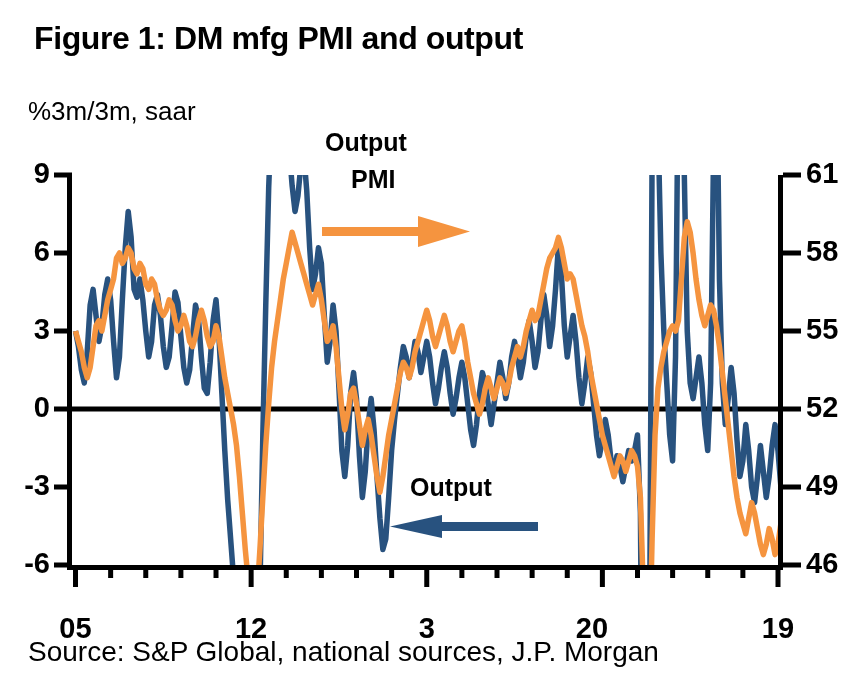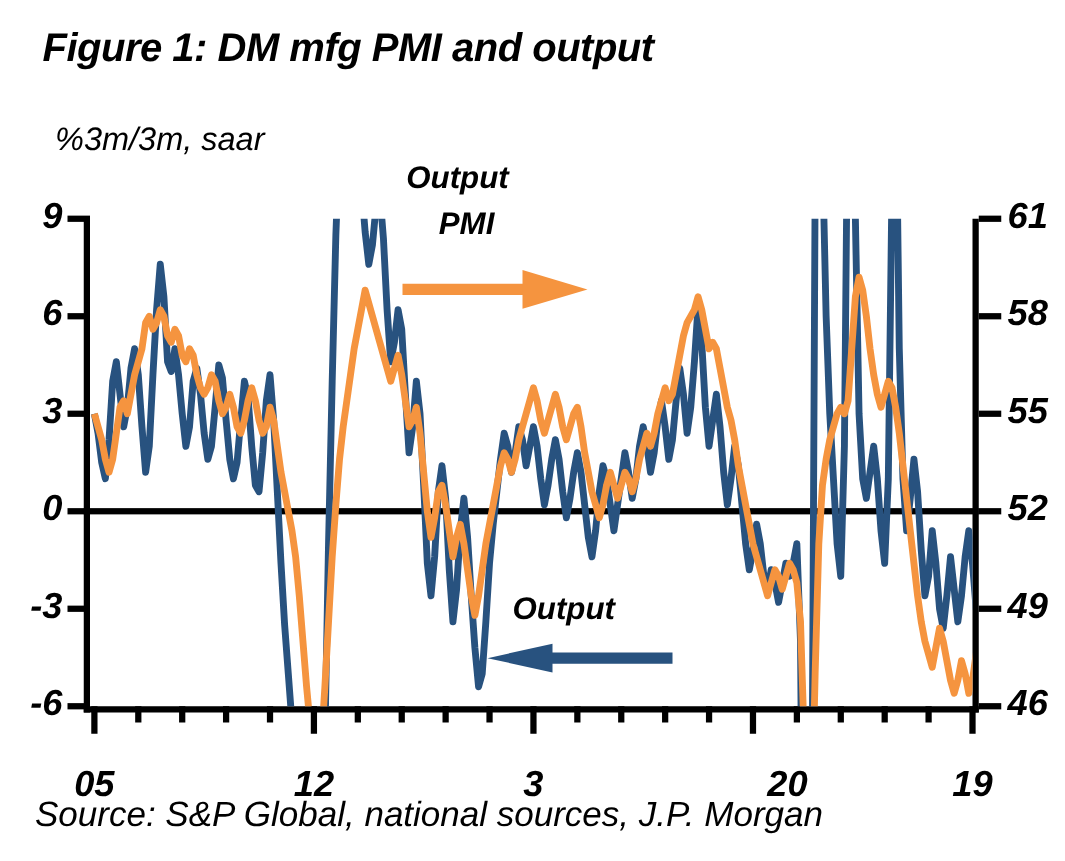--- a/index.html
+++ b/index.html
@@ -13,34 +13,33 @@
     font-family: "Liberation Sans", sans-serif;
     color: #000000;
     overflow: hidden;
     position: relative;
   }
   #figure {
     position: absolute;
     left: 0; top: 0;
     width: 852px;
     height: 689px;
-    font-style: italic;
   }
   #chart-title {
     position: absolute;
     left: 34px;
     top: 20px;
     font-size: 32px;
     font-weight: bold;
     letter-spacing: -0.4px;
     white-space: nowrap;
   }
   #left-axis-units {
     position: absolute;
-    left: 44px;
+    left: 28px;
     top: 96px;
     font-size: 26px;
     white-space: nowrap;
   }
   #right-axis-units {
     position: absolute;
     right: 24px;
     top: 100px;
     font-size: 26px;
     white-space: nowrap;
@@ -155,18 +154,18 @@
       <div class="tick-label tick-left" style="left: -6px; top: 547px;">-6</div>
       <div class="tick-label tick-right" style="left: 806px; top: 157px;">61</div>
       <div class="tick-label tick-right" style="left: 806px; top: 235px;">58</div>
       <div class="tick-label tick-right" style="left: 806px; top: 313px;">55</div>
       <div class="tick-label tick-right" style="left: 806px; top: 391px;">52</div>
       <div class="tick-label tick-right" style="left: 806px; top: 469px;">49</div>
       <div class="tick-label tick-right" style="left: 806px; top: 547px;">46</div>
       <div class="tick-label tick-x" style="left: 40.5124px; top: 587px;">05</div>
       <div class="tick-label tick-x" style="left: 216.134px; top: 587px;">12</div>
       <div class="tick-label tick-x" style="left: 391.756px; top: 587px;">3</div>
-      <div class="tick-label tick-x" style="left: 595px; top: 587px;">20</div>
+      <div class="tick-label tick-x" style="left: 557px; top: 587px;">20</div>
       <div class="tick-label tick-x" style="left: 743px; top: 587px;">19</div>
     </div>
 
   <div id="source-note">Source: S&amp;P Global, national sources, J.P. Morgan</div>
 </div>
 
 </body></html>

